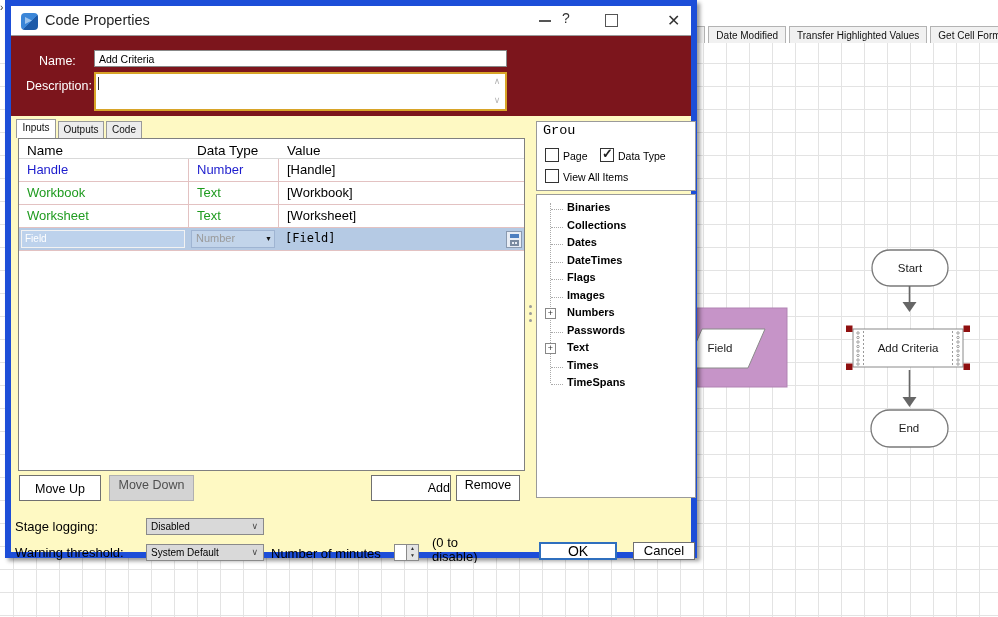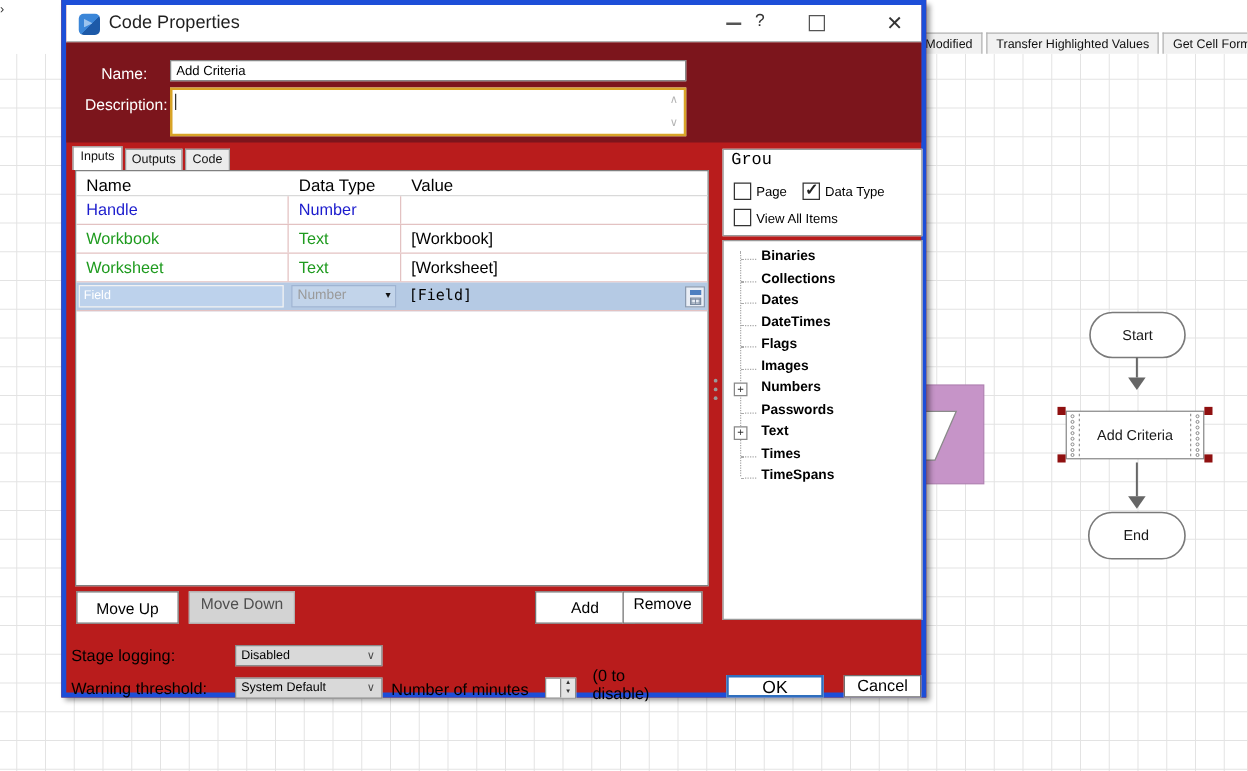--- a/index.html
+++ b/index.html
@@ -18,22 +18,22 @@
   #toolstrip { left:0; top:25px; width:998px; height:18px; background:#fff; overflow:hidden; }
   #toolstrip .inner { position:absolute; left:676px; top:0; white-space:nowrap; }
   .tbtn { display:inline-block; height:18px; line-height:17px; padding:0 7px; margin-right:3px;
     background:#f1f1f1; border:1px solid #b3b3b3; border-bottom:none; font-size:10px; color:#111; }
 
   
   #flow { left:680px; top:240px; width:318px; height:230px; }
   .node-label { font-family:"Liberation Sans",sans-serif; font-size:11.5px; fill:#1a1a1a; }
 
   
-  #dialog { left:5px; top:0; width:692px; height:558px; background:#b91c1c;
-    border:4px solid #1d4ed8; box-shadow:3px 3px 4px rgba(0,0,0,0.4);margin-left:44px; }
+  #dialog { left:5px; top:0; width:692px; height:558px; background:#fef9c3;
+    border:6px solid #1d4ed8; box-shadow:3px 3px 4px rgba(0,0,0,0.4); }
   #titlebar { left:0; top:0; width:100%; height:30px; background:#fff; border-bottom:1px solid #9a9a9a; }
   #app-icon { left:10px; top:7px; width:17px; height:17px; border-radius:4px;
     background:linear-gradient(135deg,#3b86d8 55%,#1d5aa8 55%); }
   #app-icon::after { content:""; position:absolute; left:4px; top:4px; width:7px; height:7px;
     background:#9cc4ee; clip-path:polygon(0 0,100% 50%,0 100%); }
   #dlg-title { left:34px; top:6px; font-size:14.5px; color:#1f1f1f; }
   #min-icon { left:528px; top:14px; width:12px; height:2px; background:#555; }
   #help-icon { left:551px; top:4px; font-size:14px; color:#333; }
   #max-icon { left:594px; top:8px; width:13px; height:13px; border:1.5px solid #555; }
   #close-icon { left:656px; top:5px; font-size:16px; color:#333; }
@@ -97,21 +97,21 @@
     color:#000; padding-left:30px; }
   .tstub { position:absolute; left:14px; top:8px; width:12px; border-top:1px dotted #aaa; }
   .plusbox { position:absolute; left:8px; top:2px; width:11px; height:11px; background:#fff;
     border:1px solid #888; font-size:9px; line-height:9px; text-align:center; color:#333; font-weight:normal; }
 
   
   .lbtn { top:469px; height:26px; background:#fff; border:1px solid #707070; font-size:12.5px;
     color:#000; text-align:center; line-height:13px; overflow:hidden; padding-top:5px; }
   #btn-moveup { left:8px; width:82px; line-height:24px; padding-top:1px; }
   #btn-movedown { left:98px; width:85px; background:#d3d3d3; border-color:#b0b0b0; color:#4f4f4f; padding-top:3px; }
-  #btn-add { left:375px; width:80px; line-height:24px; padding-top:0; }
+  #btn-add { left:360px; width:80px; line-height:24px; padding-top:0;text-align:right; }
   #btn-remove { left:445px; width:64px; padding-top:3px; }
 
   
   .flabel { font-size:13px; color:#000; }
   .dd { background:#d9d9d9; border:1px solid #8a8a8a; height:17px; font-size:10px; color:#000;
     padding:2px 0 0 4px; }
   .dd .dd-chev { position:absolute; right:5px; top:2px; font-size:9px; color:#4a4a4a; }
   #sl-label { left:4px; top:513px; } #wt-label { left:4px; top:539px; }
   #sl-dd { left:135px; top:512px; width:118px; } #wt-dd { left:135px; top:538px; width:118px; }
   #min-label { left:260px; top:540px; }
@@ -225,20 +225,21 @@
 
   <div id="ptable" class="abs">
     <div id="thead" class="trow">
       <div class="tcell c1">Name</div>
       <div class="tcell c2">Data Type</div>
       <div class="tcell c3">Value</div>
     </div>
     <div id="row-0" class="trow">
       <div class="tcell c1 text-blue">Handle</div>
       <div class="tcell c2 text-blue">Number</div>
+      <div class="tcell c3 text-black">[Handle]</div>
     </div>
     <div id="row-1" class="trow">
       <div class="tcell c1 text-green">Workbook</div>
       <div class="tcell c2 text-green">Text</div>
       <div class="tcell c3 text-black">[Workbook]</div>
     </div>
     <div id="row-2" class="trow">
       <div class="tcell c1 text-green">Worksheet</div>
       <div class="tcell c2 text-green">Text</div>
       <div class="tcell c3 text-black">[Worksheet]</div>

